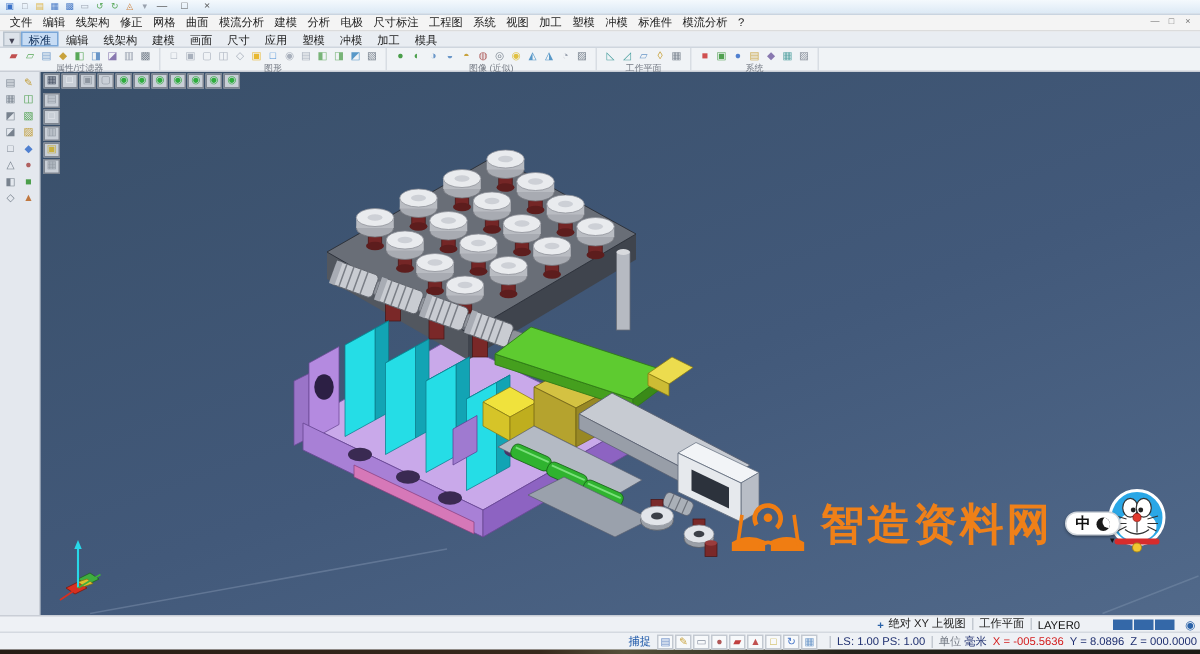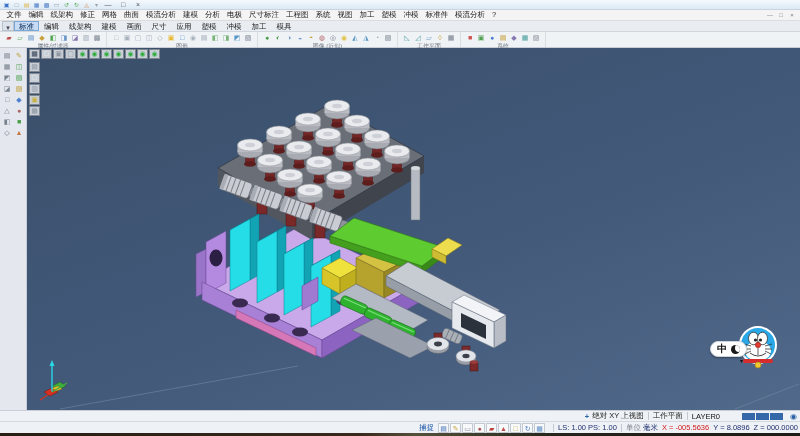--- a/index.html
+++ b/index.html
@@ -561,20 +561,34 @@
           <ellipse cx="438" cy="344" rx="4" ry="2.4" fill="#3c4048"></ellipse>
           <rect x="462" y="346" width="8" height="11" fill="#7a2a2a" stroke="#4a1616" stroke-width="0.5"></rect>
           <ellipse cx="466" cy="359" rx="10" ry="6" fill="#9ba0a8" stroke="#5a5e66" stroke-width="0.5"></ellipse>
           <ellipse cx="466" cy="356" rx="10" ry="6" fill="#e2e5ea" stroke="#8a8e96" stroke-width="0.5"></ellipse>
           <ellipse cx="466" cy="356" rx="3.6" ry="2.2" fill="#3c4048"></ellipse>
           <rect x="470" y="362" width="8" height="9" fill="#7a2828" stroke="#4a1616" stroke-width="0.5"></rect>
           <ellipse cx="474" cy="362" rx="4" ry="1.8" fill="#9a3c3c"></ellipse>
         </g>
       </svg>
 
+      <div class="watermark">
+        <svg width="54" height="44" viewBox="0 0 56 44">
+          <g fill="#f07d12" stroke="#f07d12">
+            <path d="M3,40 L26,40 L26,33 Q14,27 3,34 Z" stroke-width="0"></path>
+            <path d="M53,40 L30,40 L30,33 Q42,27 53,34 Z" stroke-width="0"></path>
+            <path d="M10,15 L7,36" fill="none" stroke-width="2.5"></path>
+            <path d="M46,15 L49,36" fill="none" stroke-width="2.5"></path>
+            <path d="M20,22 A9,9 0 1 1 34,24" fill="none" stroke-width="3.2"></path>
+            <circle cx="28" cy="17" r="3" stroke-width="0"></circle>
+            <path d="M22,38 Q28,30 34,38" fill="none" stroke-width="2.5"></path>
+          </g>
+        </svg>
+        <span class="wm-text" style="color:#ef8018">智造资料网</span>
+      </div>
 
       <div class="ime">
         <div class="ime-pill">
           <span class="ime-zh">中</span>
           <span class="crescent"></span>
         </div>
         <span class="ime-caret">▾</span>
       </div>
 
       <svg class="sticker" width="44" height="44" viewBox="0 0 44 44">

